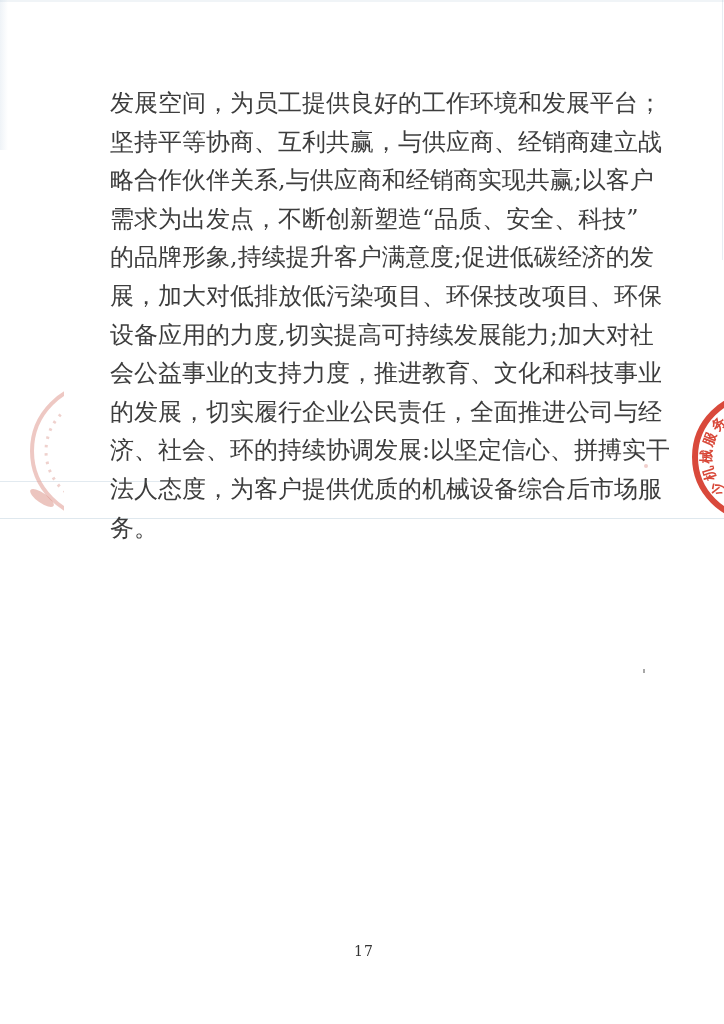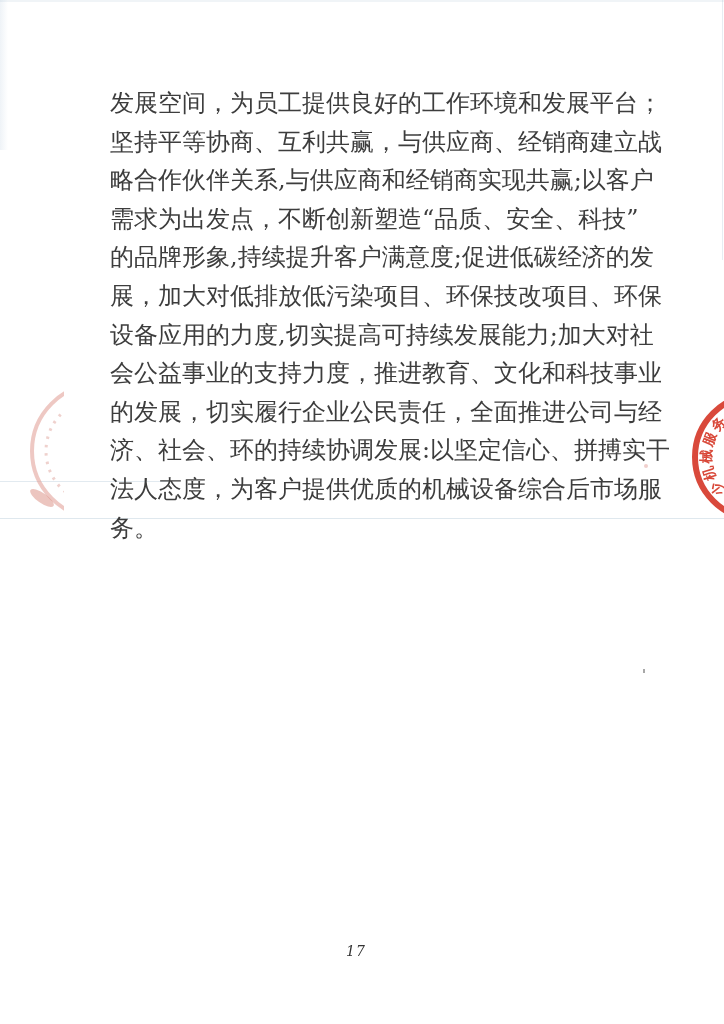--- a/index.html
+++ b/index.html
@@ -28,24 +28,23 @@
     font-size:24px;color:#3d3d3d;font-weight:400;
   }
   .text-block .line{
     height:38.6px;line-height:38.6px;
     text-align:justify;text-align-last:justify;
     white-space:nowrap;
   }
   .text-block .line.last{text-align-last:left;}
   
   .page-number{
-    position:absolute;left:316px;top:943px;width:80px;
+    position:absolute;left:324px;top:943px;width:80px;
     text-align:center;font-size:14px;color:#333333;
     letter-spacing:1px;
-    font-style:italic;
   }
   
   .stamp-layer{position:absolute;left:0;top:0;width:724px;height:1024px;pointer-events:none;}
   
   .speck{position:absolute;left:643px;top:669px;width:2px;height:4px;
     background:#7a7a7a;opacity:.65;}
 </style>
 </head>
 <body>
 

